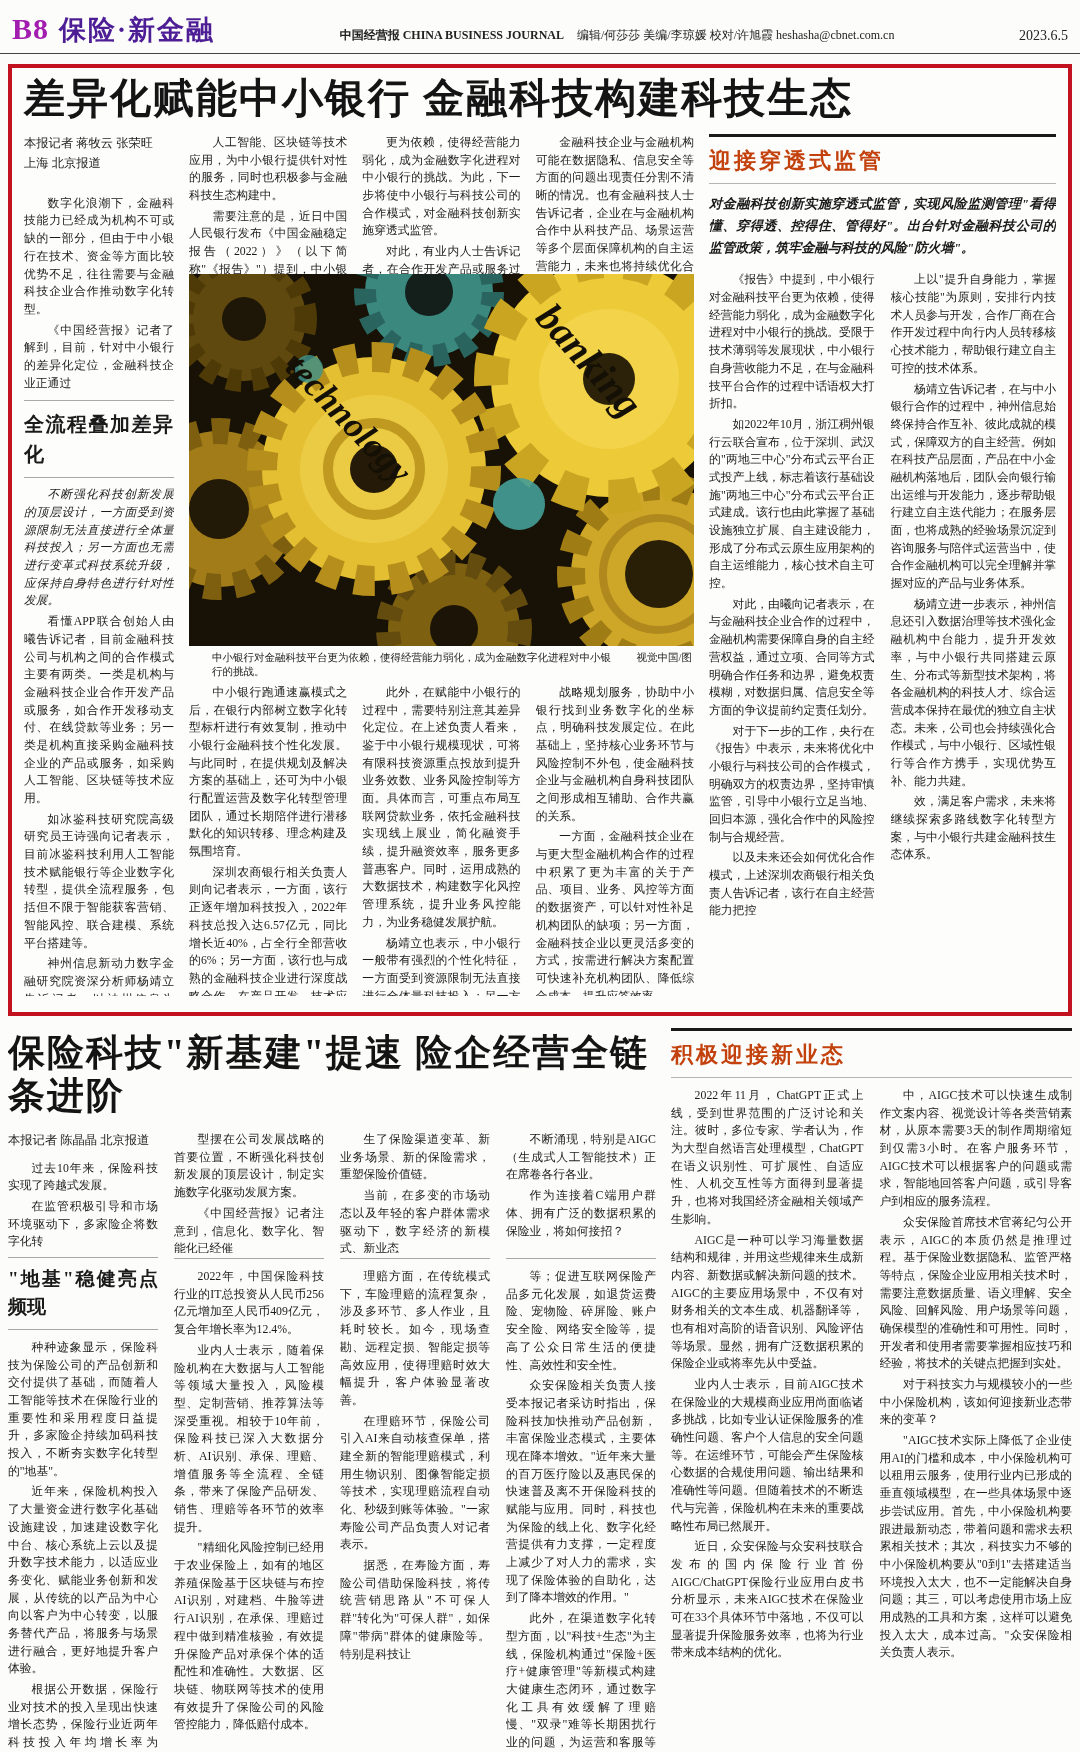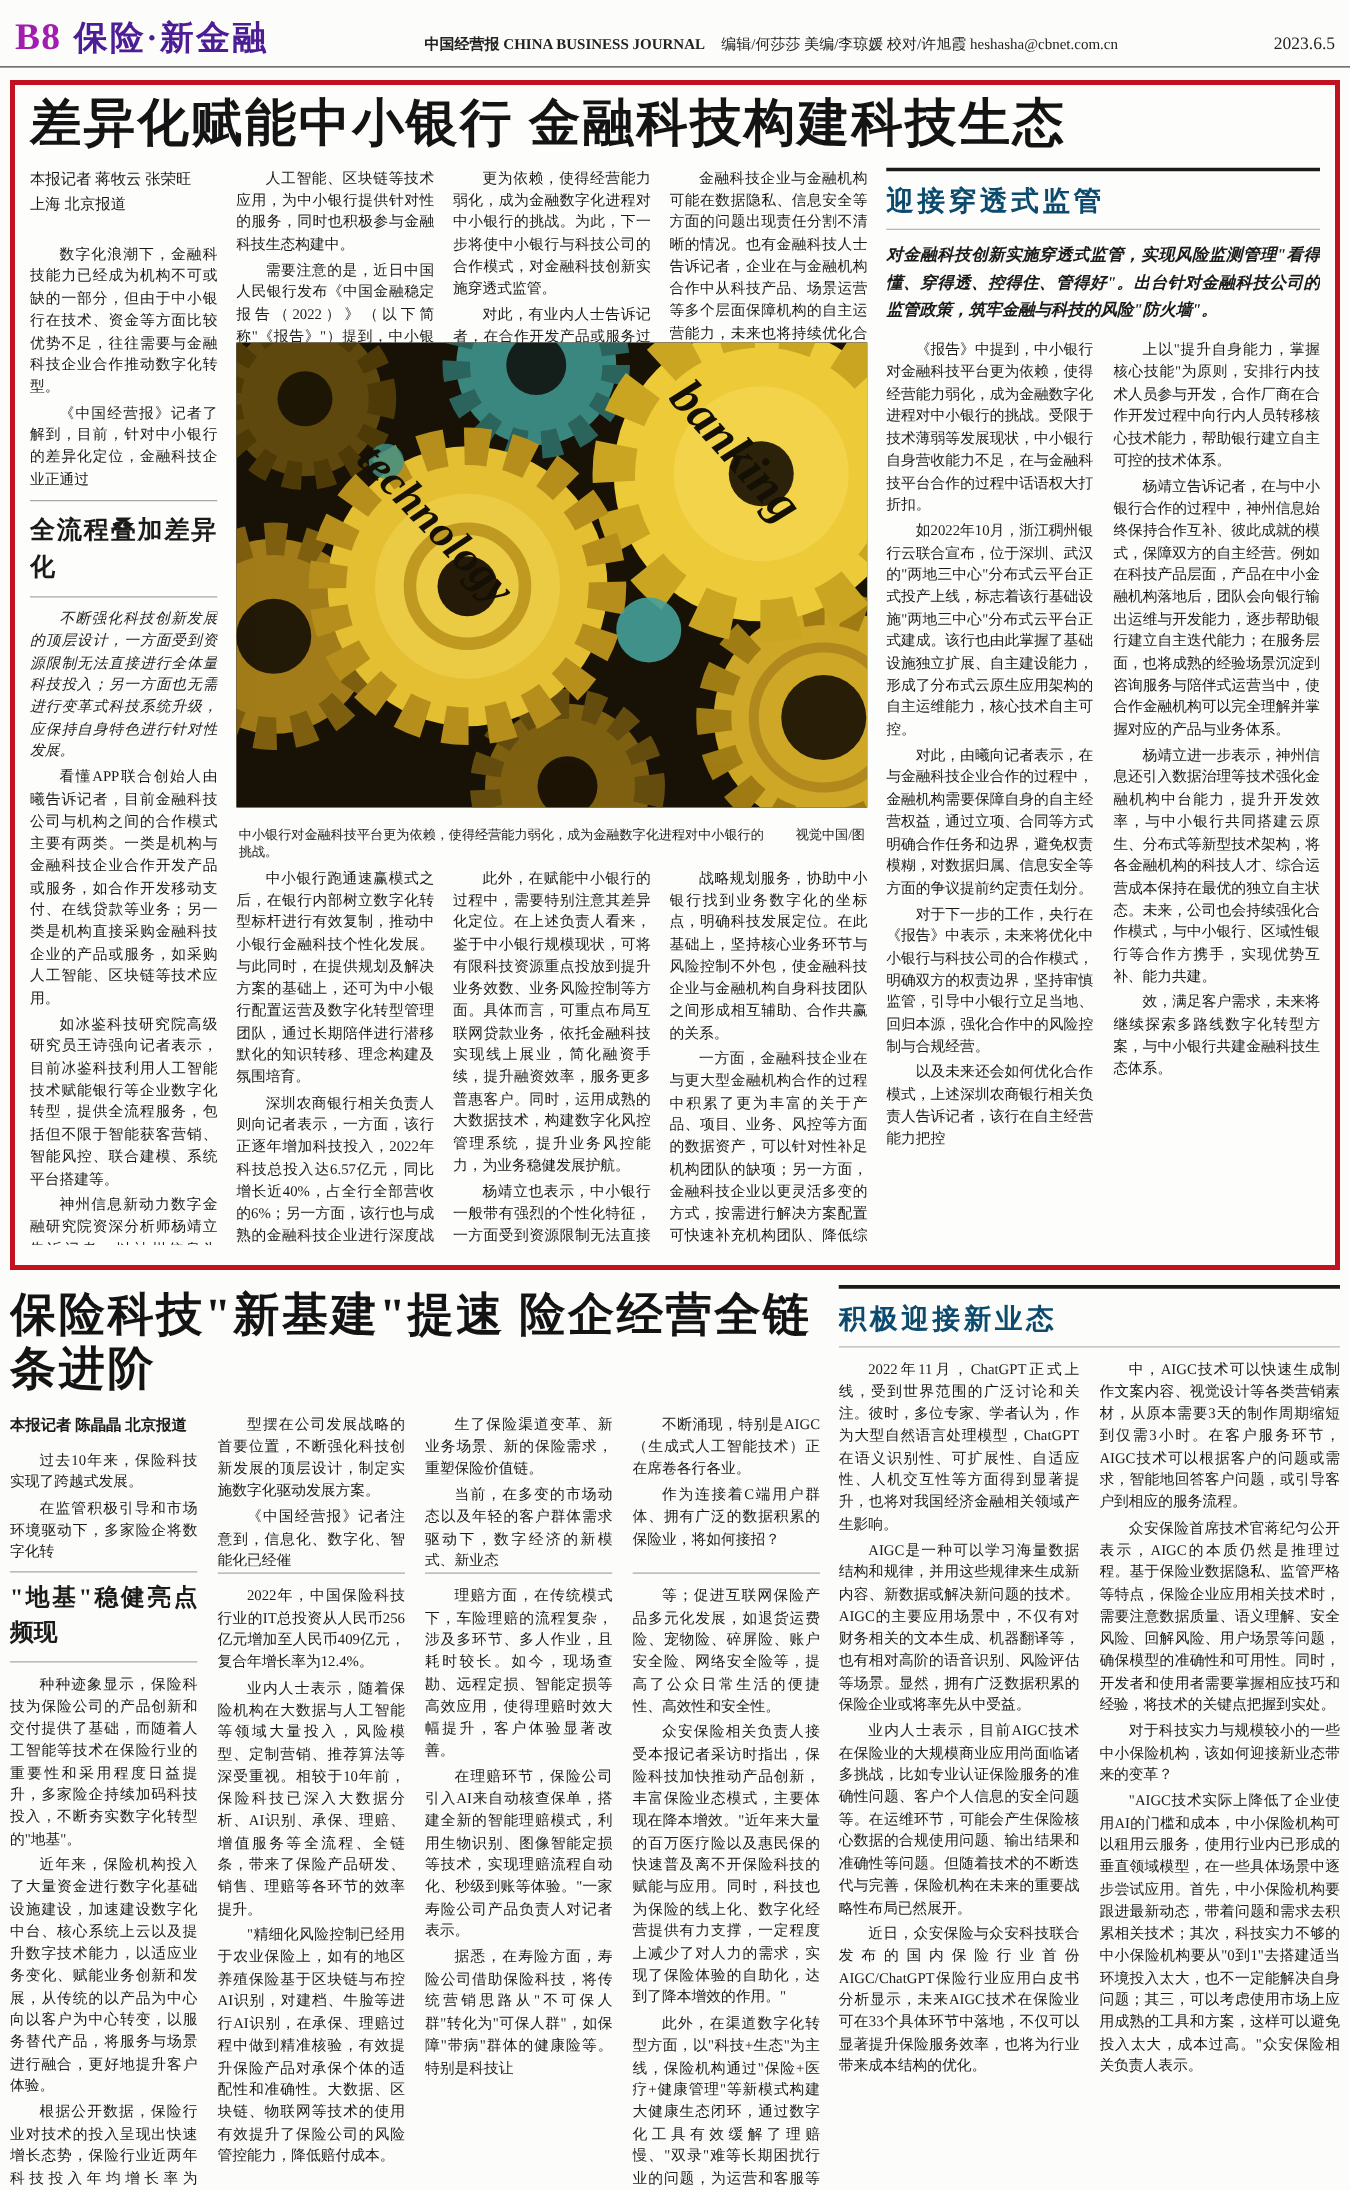--- a/index.html
+++ b/index.html
@@ -23,36 +23,36 @@
   .ncol p,.mcol p,.subart-col p{margin:0 0 3px;text-indent:2em;}
   .byline{font-weight:normal;font-size:12.3px;margin-bottom:22px;}
   .byline p{text-indent:0;margin:0 0 2px;}
   .subhead{font-size:20px;font-weight:bold;letter-spacing:1px;border-top:1px solid #a8a8a8;
        border-bottom:1px solid #a8a8a8;padding:8px 0;margin:8px 0;}
   .kai{font-style:italic;}
   .mid{flex:0 0 505px;display:flex;flex-direction:column;overflow:hidden;}
   .mid-top{display:flex;gap:15px;height:140px;overflow:hidden;}
   .mcol{flex:1;font-size:11.8px;line-height:1.5;text-align:justify;overflow:hidden;}
   .photo{height:372px;overflow:hidden;background:#181206;}
-  .cap-row{display:flex;justify-content:space-between;gap:20px;font-size:10.5px;padding:15px 2px 5px;color:#222;}
+  .cap-row{display:flex;justify-content:space-between;gap:20px;font-size:10.5px;padding:5px 2px 5px;color:#222;margin-left:21px;}
   .mid-bottom{display:flex;gap:15px;flex:1;overflow:hidden;}
   .subart{flex:1;border-top:3px solid #1a1a1a;padding-top:5px;overflow:hidden;}
-  .subart-title{font-size:22px;font-weight:bold;letter-spacing:3px;margin:4px 0 7px;color:#0c4a6e;}
+  .subart-title{font-size:22px;font-weight:bold;letter-spacing:3px;margin:4px 0 7px;color:#c2410c;}
   .subart-rule{border-top:1px solid #b5b5b5;margin:0 0 9px;}
   .subart-lede{font-style:italic;font-weight:bold;font-size:13.2px;line-height:1.68;margin:0 0 12px;text-align:justify;}
   .subart-cols{display:flex;gap:16px;overflow:hidden;}
   .subart-col{flex:1;font-size:11.8px;line-height:1.5;text-align:justify;overflow:hidden;}
   
   .a2{display:flex;gap:15px;margin:12px 8px 0;height:722px;overflow:hidden;}
   .a2-left{flex:0 0 648px;overflow:hidden;}
   .headline2{font-size:37px;font-weight:bold;letter-spacing:2px;line-height:1.15;margin:4px 0 14px;color:#141414;}
   .a2-cols{display:flex;gap:16px;height:656px;overflow:hidden;}
   .a2-col{flex:1;font-size:11.8px;line-height:1.5;text-align:justify;overflow:hidden;}
   .a2-col p{margin:0 0 3px;text-indent:2em;}
-  .byline2{font-weight:bold;font-size:12.3px;text-indent:0 !important;margin:0 0 10px !important;}
+  .byline2{font-weight:normal;font-size:12.3px;text-indent:0 !important;margin:0 0 10px !important;}
   .intro-block{height:122px;overflow:hidden;}
   .cross-rule{border-top:1px solid #a8a8a8;margin:5px 0 9px;}
   .subhead2{font-size:19px;font-weight:bold;border-top:1px solid #a8a8a8;border-bottom:1px solid #a8a8a8;
        padding:7px 0;margin:6px 0 9px;}
   .subart2{flex:1;border-top:3px solid #1a1a1a;padding-top:5px;overflow:hidden;}
 </style>
 </head>
 <body>
 
 <div class="page-header">

